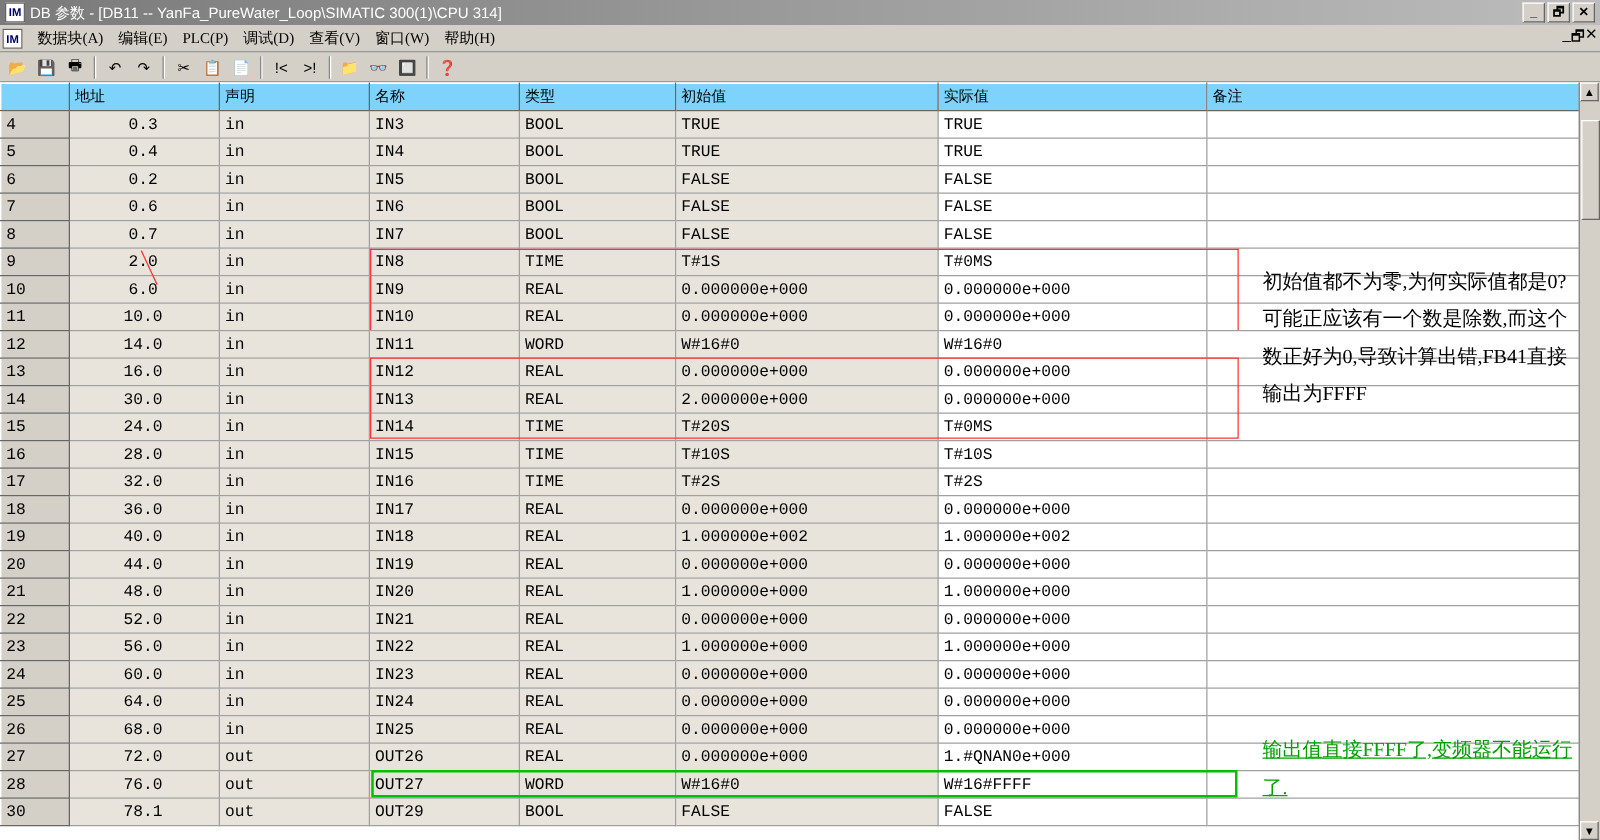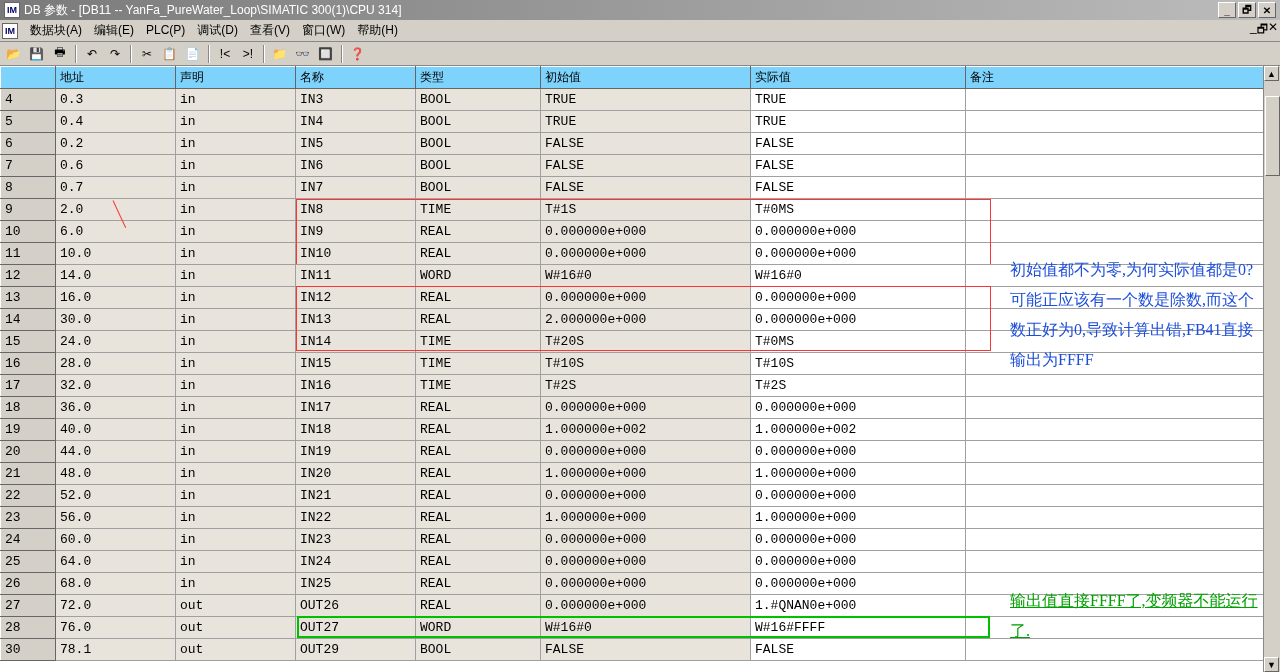--- a/index.html
+++ b/index.html
@@ -3,39 +3,39 @@
 <meta charset="utf-8">
 <style>
   * { margin:0; padding:0; box-sizing:border-box; }
   body { font-family: "SimSun","宋体",Arial,sans-serif; font-size:12px; background:#d4d0c8; overflow:hidden; width:1280px; height:672px; position:relative; }
   .titlebar { height:20px; background:linear-gradient(to right,#7a7a7a,#bcbcbc); color:#fff; display:flex; align-items:center; padding:0 4px; font-size:12px; }
   .titlebar .icon { width:16px; height:16px; background:#fff; margin-right:4px; display:flex; align-items:center; justify-content:center; font-size:9px; color:#006; font-weight:bold; border:1px solid #666;}
   .titlebar .title { flex:1; }
   .titlebar .wbtn { width:18px; height:16px; background:#d4d0c8; border:1px solid #fff; border-right-color:#666; border-bottom-color:#666; margin-left:2px; display:flex; align-items:center; justify-content:center; font-size:10px; color:#000; font-family:Arial; font-weight:bold;}
   .menubar { height:22px; background:#d4d0c8; display:flex; align-items:center; padding:0 2px; border-bottom:1px solid #888;}
   .menubar .icon { width:16px; height:16px; background:#fff; margin-right:6px; display:flex; align-items:center; justify-content:center; font-size:9px; color:#006; font-weight:bold; border:1px solid #666;}
-  .menubar .mitem { padding:18px 6px; color:#000; }
+  .menubar .mitem { padding:18px 6px; color:#000;font-family:Liberation Serif, serif; }
   .menubar .wbtns { margin-left:auto; display:flex;}
   .toolbar { height:24px; background:#d4d0c8; border-bottom:1px solid #888; display:flex; align-items:center; padding:0 4px; gap:3px;}
   .tbtn { width:20px; height:20px; border:1px solid #d4d0c8; display:flex; align-items:center; justify-content:center; font-size:12px;}
   .sep{width:2px;height:18px;border-left:1px solid #888;border-right:1px solid #fff;margin:0 2px;}
   .grid-container{ position:relative; width:100%; height:606px; background:#fff;}
   table { border-collapse:collapse; width:1263px; table-layout:fixed; }
   th,td { border:1px solid #a0a0a0; height:22px; padding:0 4px; text-align:left; overflow:hidden; white-space:nowrap;}
   th { background:#7dd3fc; font-weight:normal; text-align:left; border:1px solid #fff; border-right-color:#666; border-bottom-color:#666;}
   .rowhead { background:#d4d0c8; text-align:left; color:#000; border:1px solid #fff; border-right-color:#666; border-bottom-color:#666; padding-left:4px;}
-  .addr { text-align:left; font-family:"Courier New",monospace; padding-right:6px; background:#e8e4dc;margin-left:14px;}
+  .addr { text-align:center; font-family:"Courier New",monospace; padding-right:6px; background:#e8e4dc;margin-left:14px;}
   td { font-family:"Courier New",monospace; font-size:13px; background:#e8e4dc;}
   td.white { background:#fff;}
   .scrollbar-v { position:absolute; right:0; top:0; bottom:0; width:17px; background:#d4d0c8; border-left:1px solid #888;}
   .sarrow{width:15px;height:15px;background:#d4d0c8;border:1px solid #fff;border-right-color:#666;border-bottom-color:#666;display:flex;align-items:center;justify-content:center;font-size:9px;}
   .sthumb{position:absolute;width:15px;height:80px;top:30px;left:1px;background:#d4d0c8;border:1px solid #fff;border-right-color:#666;border-bottom-color:#666;}
   .sarrow.down{position:absolute;bottom:0;}
   .annotation{position:absolute;font-family:"Microsoft YaHei","SimSun";font-size:16px;line-height:30px;}
-  .red{color:#1d4ed8;margin-top:44px;}
+  .red{color:#000000;}
   .green{color:#00a000;text-decoration:underline;}
   .box-red{position:absolute;border:1px solid #ff3333;pointer-events:none;}
   .box-green{position:absolute;border:2px solid #00c000;pointer-events:none;}
   .redline{position:absolute;border-top:1px solid #ff3333;transform-origin:left center;}
 </style>
 </head>
 <body>
 
 <div class="titlebar">
   <span class="icon">IM</span>

